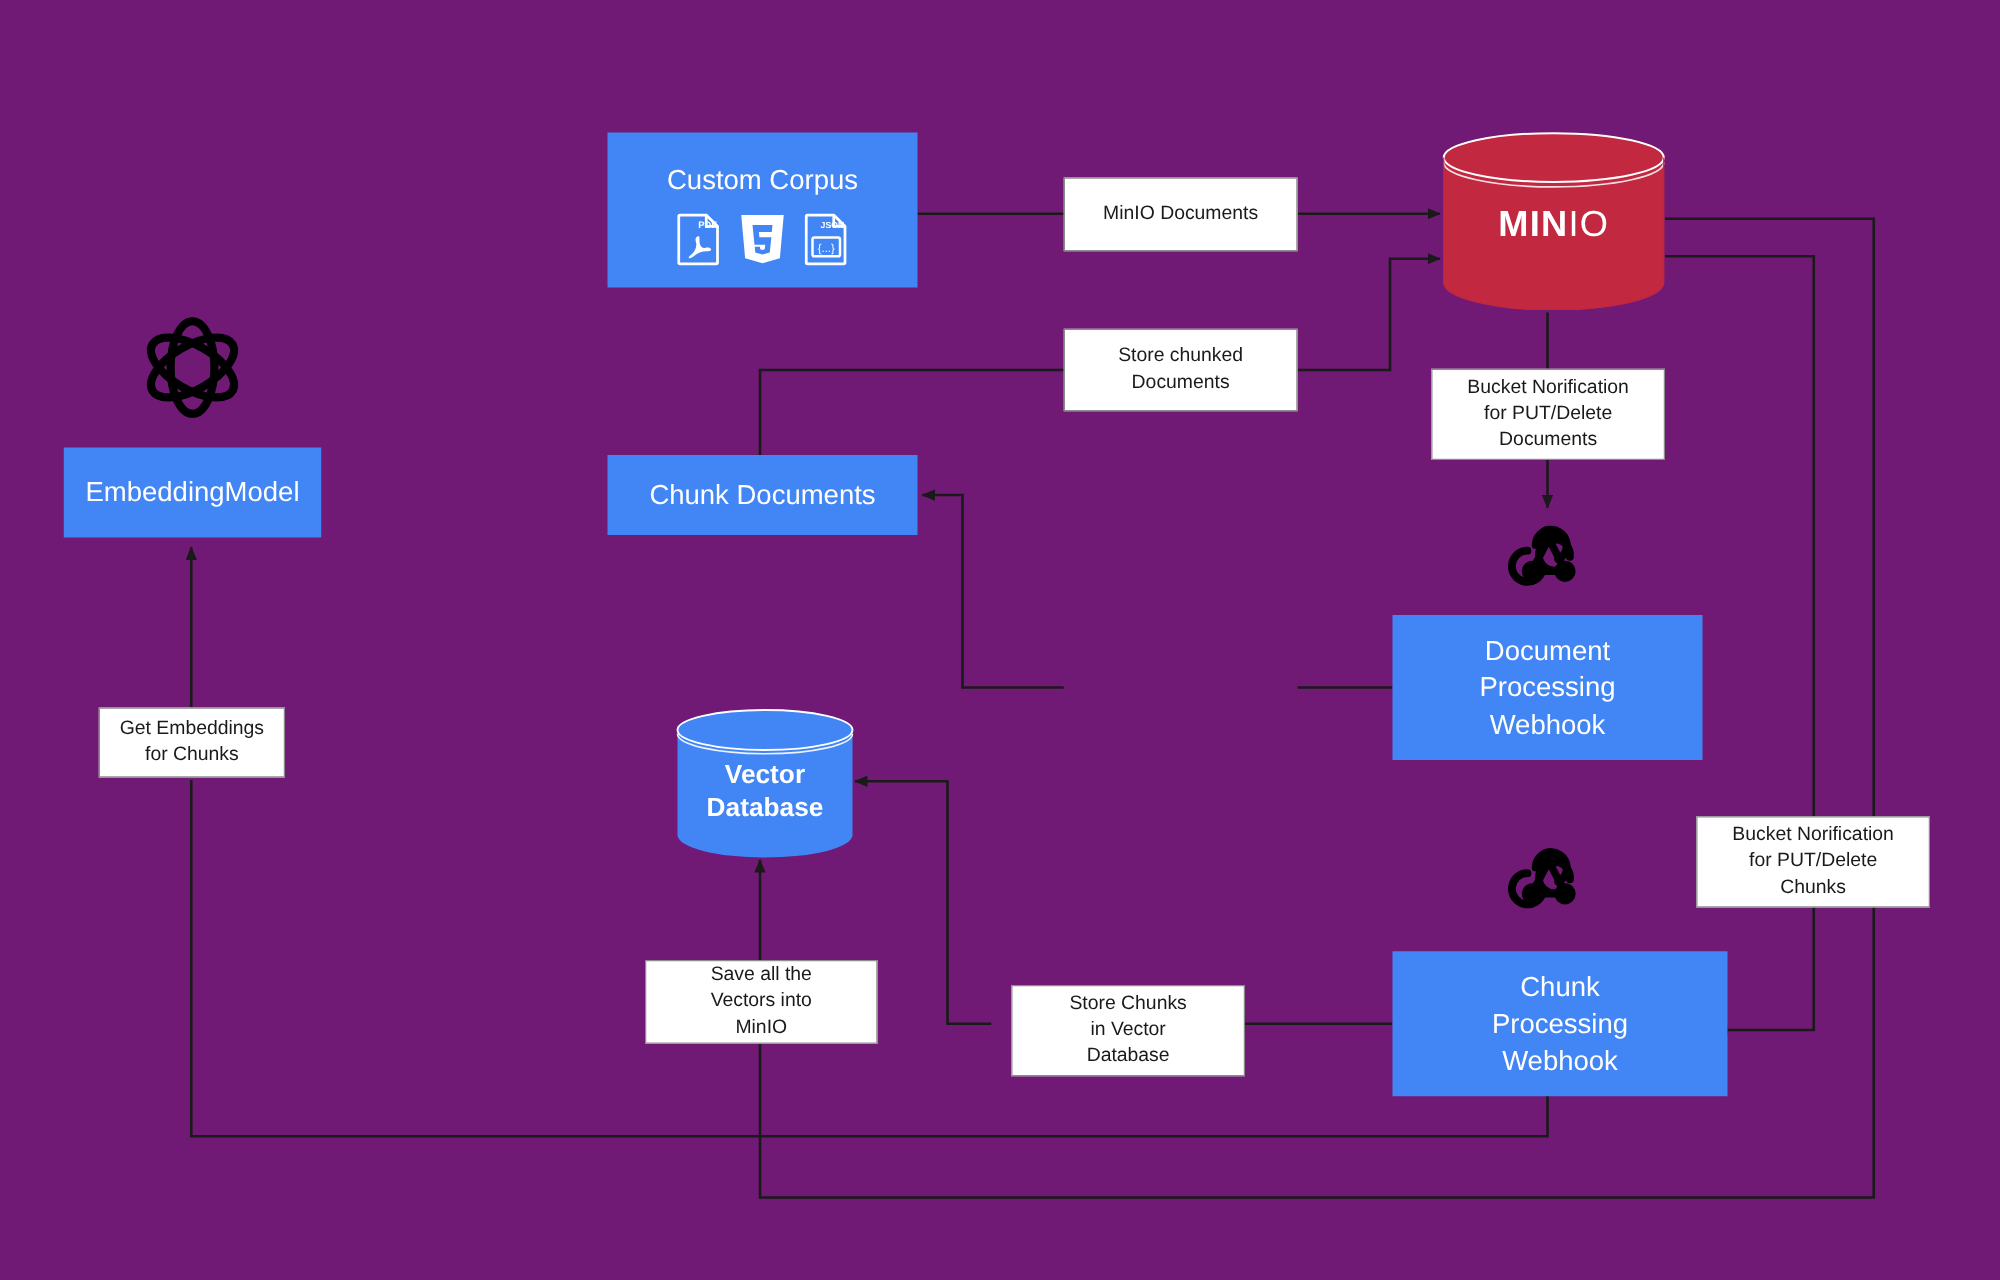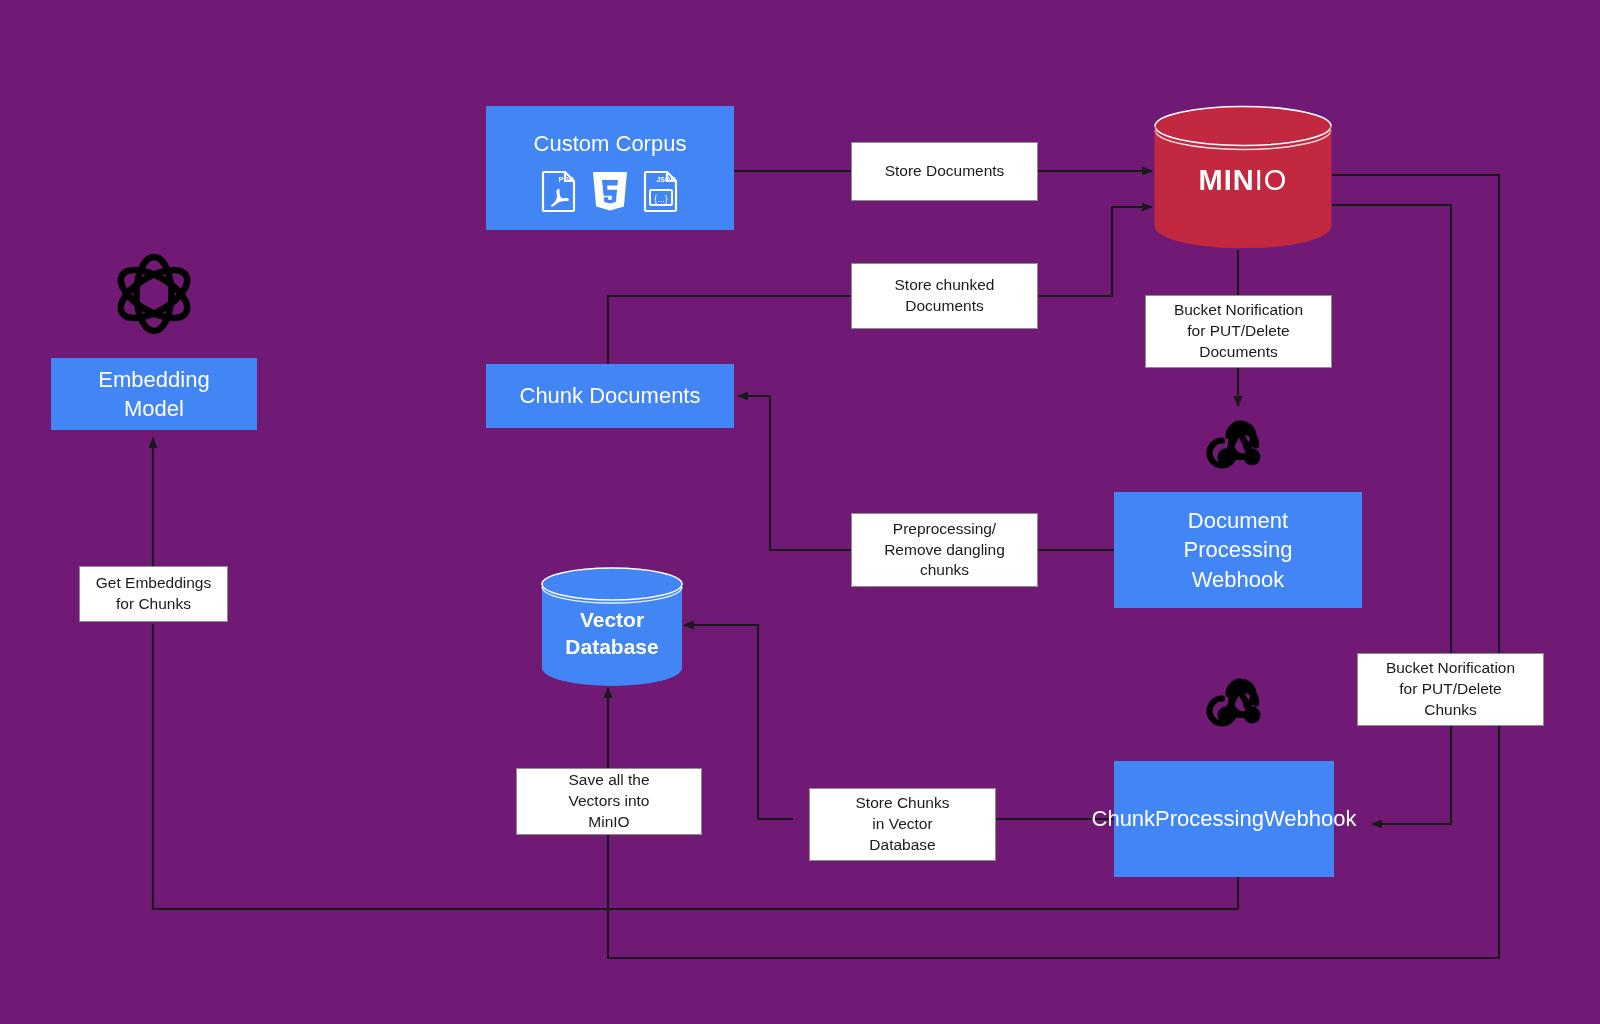--- a/index.html
+++ b/index.html
@@ -167,21 +167,21 @@
       <ellipse cx="91" cy="22" rx="88" ry="19.5" fill="#C2283F" stroke="#ffffff" stroke-width="1.6"></ellipse>
       <path d="M3,26 a88,19.5 0 0 0 176,0" fill="none" stroke="#ffffff" stroke-width="1.4" opacity="0.85"></path>
       <path d="M3,22 v100 a88,22 0 0 0 176,0 v-100" fill="none" stroke="#C2283F" stroke-width="1"></path>
     </svg>
     <div class="minio-logo" style="top:60px;">
       <span>MIN</span><span class="thin">IO</span>
     </div>
   </div>
 
   <div class="node label-box" style="left:851px; top:142px; width:187px; height:59px; flex-direction:column;">
-    <div>Store Documents</div>
+    <div>MinIO Documents</div>
   </div>
 
   <div class="node label-box" style="left:851px; top:263px; width:187px; height:66px; flex-direction:column;">
     <div>Store chunked</div>
     <div>Documents</div>
   </div>
 
   <div class="node label-box" style="left:1145px; top:295px; width:187px; height:73px; flex-direction:column;">
     <div>Bucket Norification</div>
     <div>for PUT/Delete</div>
@@ -205,41 +205,36 @@
       <circle cx="47" cy="43" r="8.5" fill="#000000"></circle>
     </svg>
   </div>
 
   <div class="node blue-box big" style="left:1114px; top:492px; width:248px; height:116px; flex-direction:column;">
     <div>Document</div>
     <div>Processing</div>
     <div>Webhook</div>
   </div>
 
-  <div class="node label-box" style="left:851px; top:513px; width:187px; height:74px; flex-direction:column;">
-    <div>Preprocessing/</div>
-    <div>Remove dangling</div>
-    <div>chunks</div>
-  </div>
 
   <div class="node blue-box big" style="left:486px; top:364px; width:248px; height:64px;">
     <div>Chunk Documents</div>
   </div>
 
   <div class="node icon-node" style="left:110px; top:252px; width:88px; height:84px;">
     <svg width="86" height="82" viewBox="0 0 86 82">
       <g fill="none" stroke="#000000" stroke-width="6.5">
         <ellipse cx="43" cy="41" rx="17.5" ry="37"></ellipse>
         <ellipse cx="43" cy="41" rx="17.5" ry="37" transform="rotate(60 43 41)"></ellipse>
         <ellipse cx="43" cy="41" rx="17.5" ry="37" transform="rotate(120 43 41)"></ellipse>
       </g>
     </svg>
   </div>
 
-  <div class="node blue-box big" style="left:51px; top:358px; width:206px; height:72px; flex-direction:column;justify-content:center;">
+  <div class="node blue-box big" style="left:51px; top:358px; width:206px; height:72px; flex-direction:row;justify-content:center;">
     <div>Embedding</div>
     <div>Model</div>
   </div>
 
   <div class="node label-box" style="left:79px; top:566px; width:149px; height:56px; flex-direction:column;">
     <div>Get Embeddings</div>
     <div>for Chunks</div>
   </div>
 
   <div class="cyl-wrap" style="left:540px; top:566px; width:144px; height:122px;font-weight:bold;">
@@ -277,21 +272,21 @@
         <path d="M34,17 L23,38"></path>
         <path d="M23,43 L45,43"></path>
         <path d="M34,17 L45,38"></path>
       </g>
       <circle cx="34" cy="15" r="8.5" fill="#000000"></circle>
       <circle cx="21" cy="43" r="8.5" fill="#000000"></circle>
       <circle cx="47" cy="43" r="8.5" fill="#000000"></circle>
     </svg>
   </div>
 
-  <div class="node blue-box big" style="left:1114px; top:761px; width:220px; height:116px; flex-direction:row;">
+  <div class="node blue-box big" style="left:1114px; top:761px; width:268px; height:116px; flex-direction:column;">
     <div>Chunk</div>
     <div>Processing</div>
     <div>Webhook</div>
   </div>
 
   <div class="node label-box" style="left:1357px; top:653px; width:187px; height:73px; flex-direction:column;">
     <div>Bucket Norification</div>
     <div>for PUT/Delete</div>
     <div>Chunks</div>
   </div>

